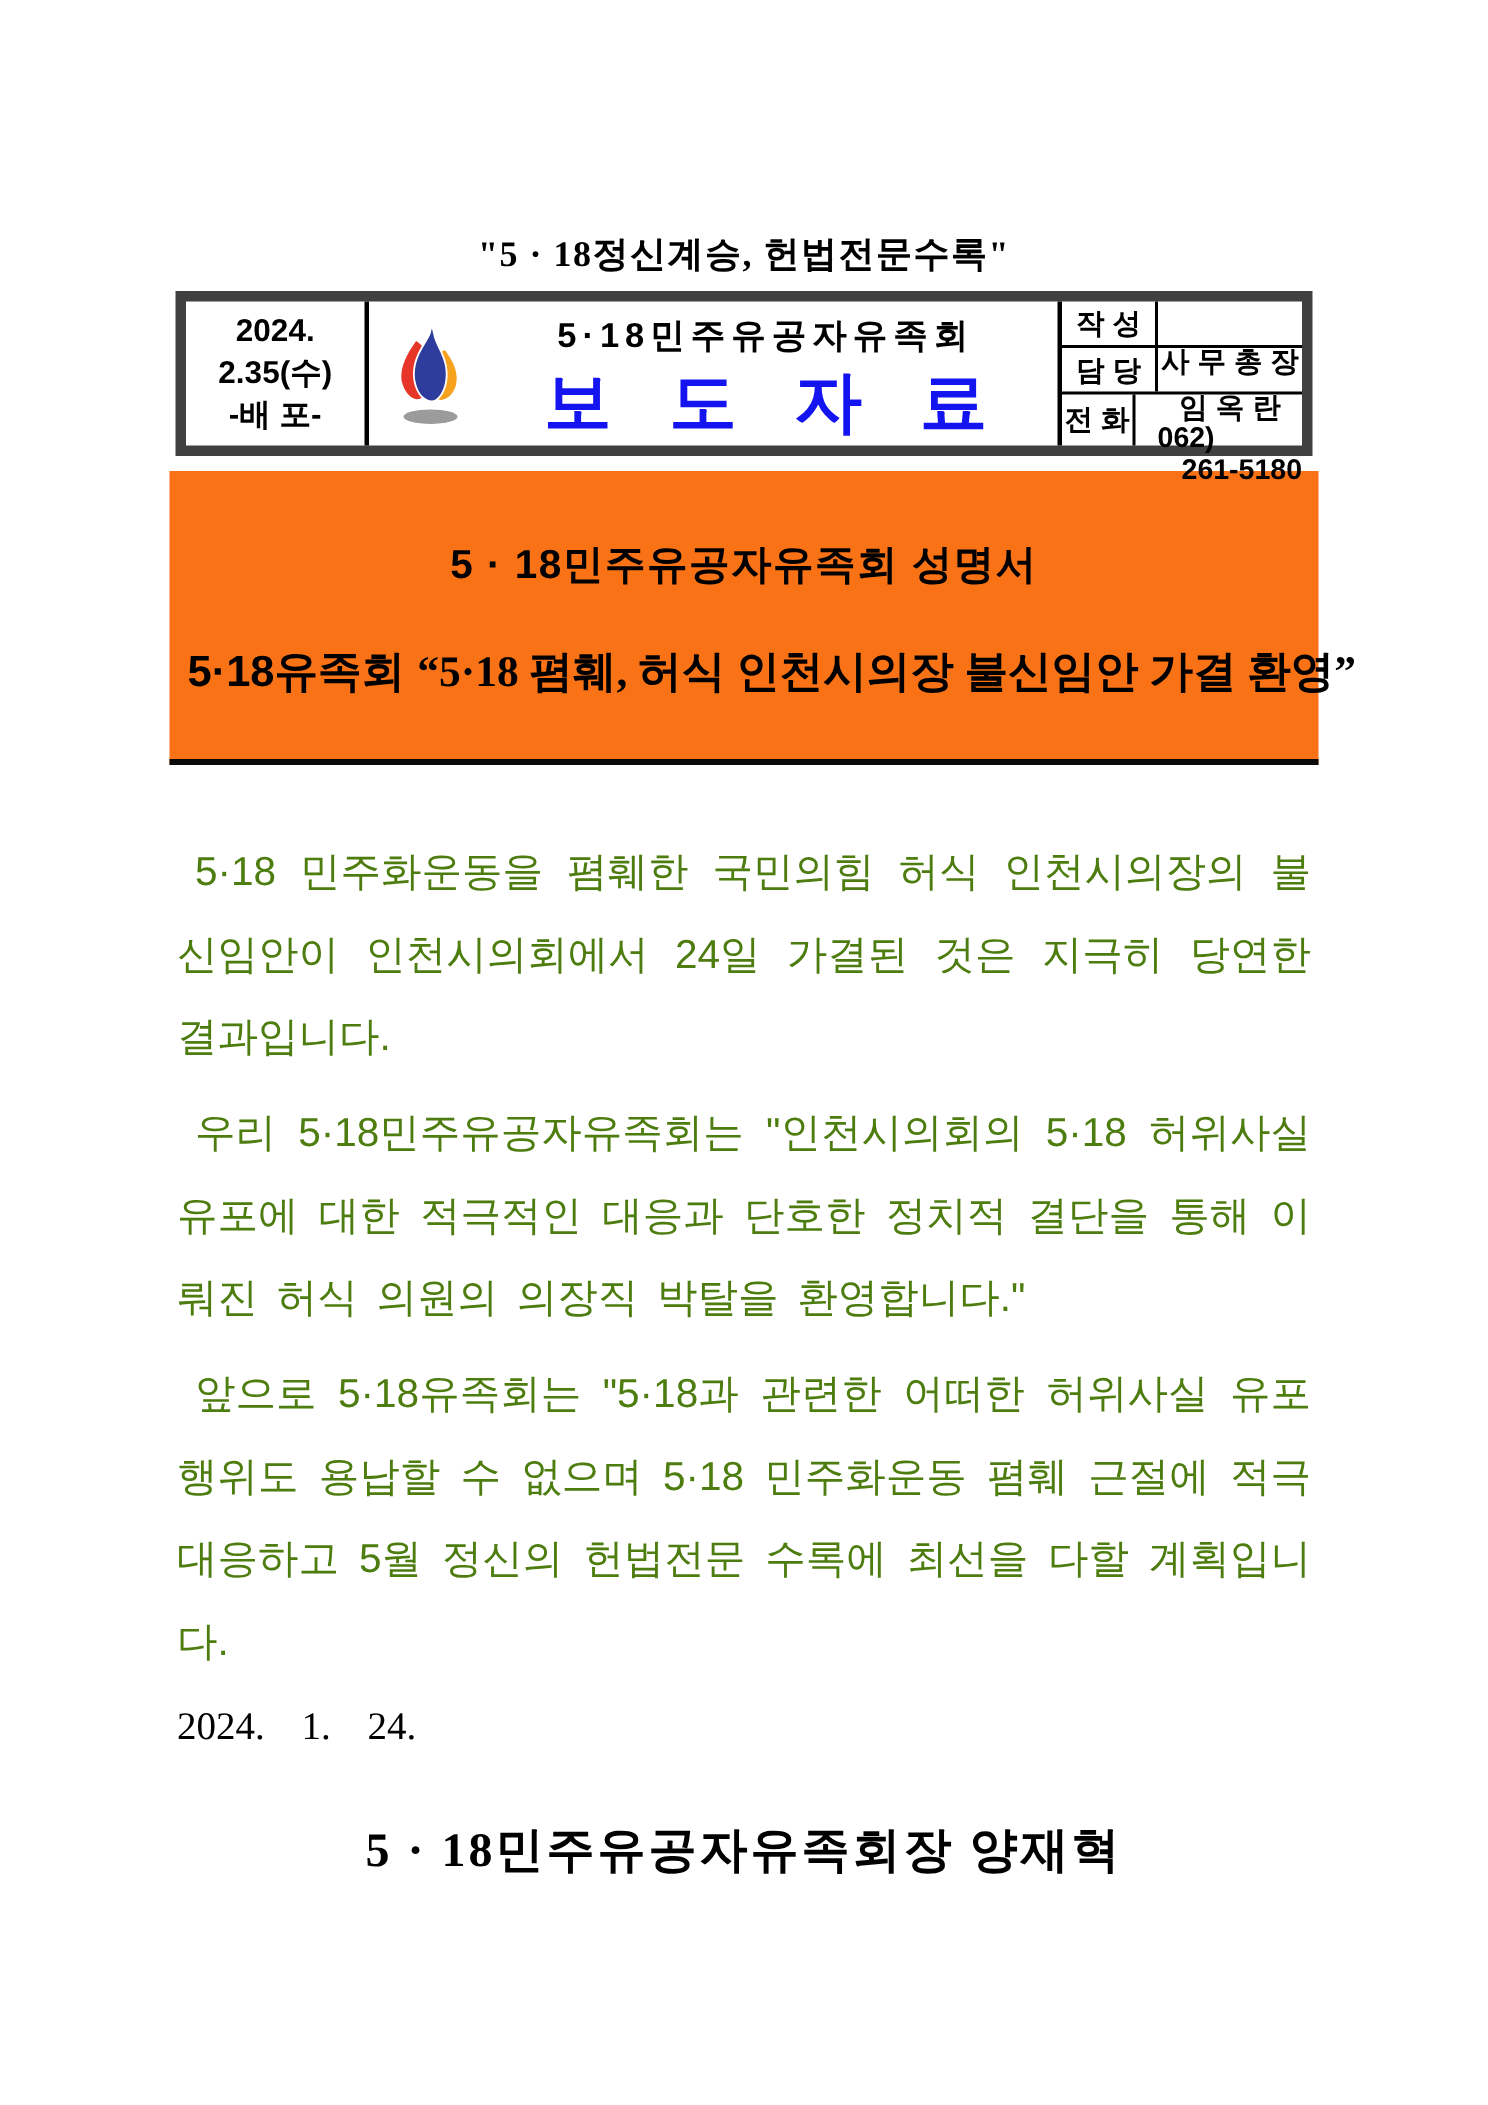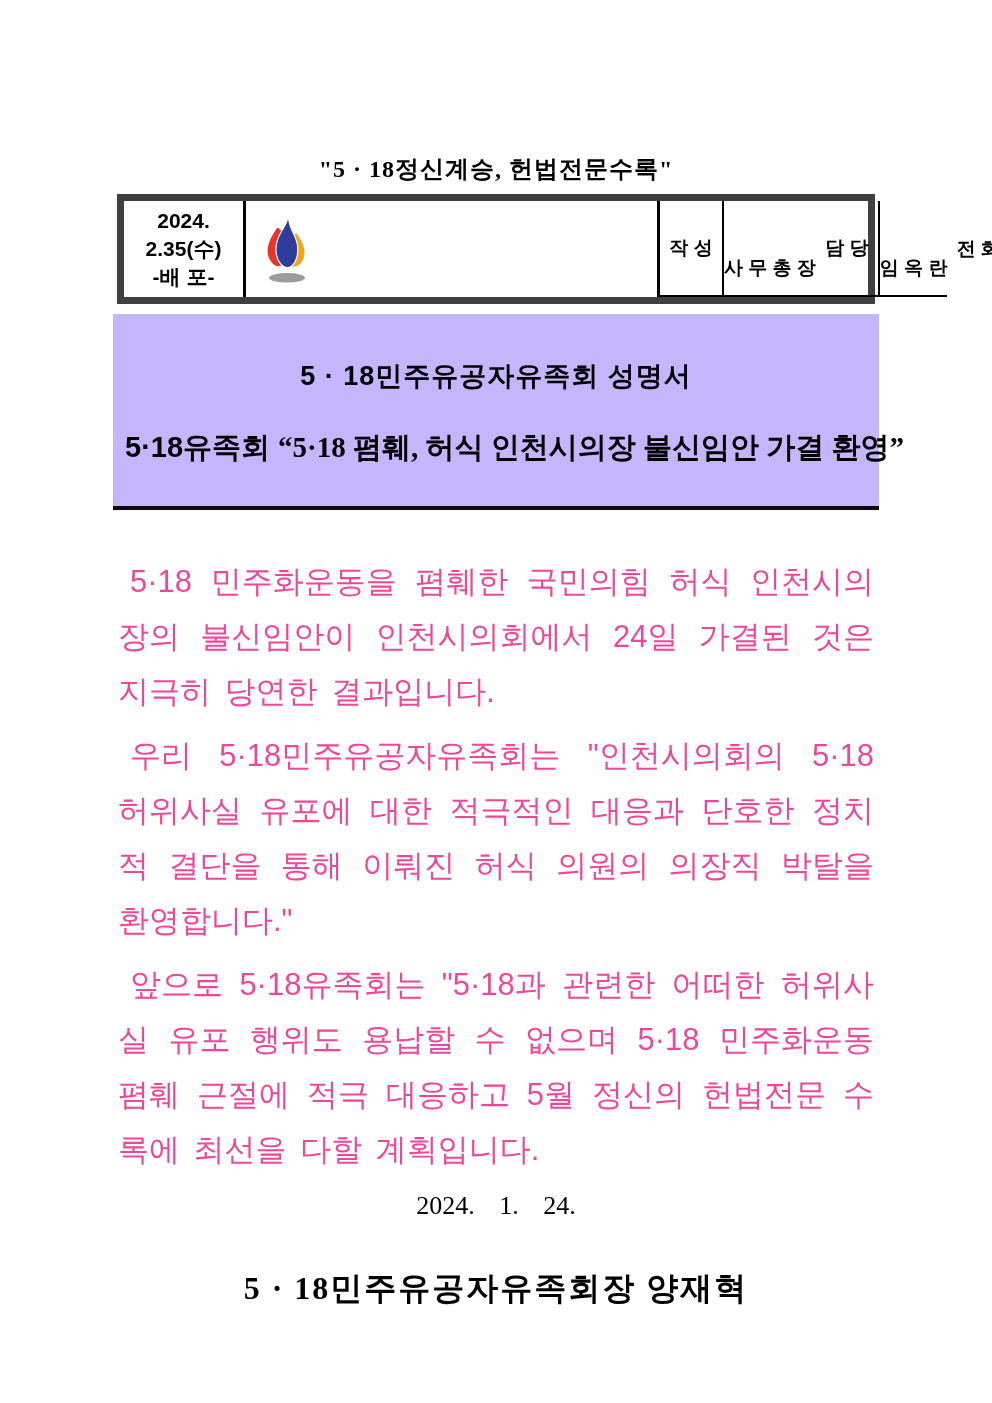--- a/index.html
+++ b/index.html
@@ -40,22 +40,22 @@
   .center-col { flex:1; display:flex; flex-direction:column; align-items:center; min-width:0; }
   .org-name {
     font-weight:bold; font-size:23px; letter-spacing:4px;
     margin-bottom:6px; white-space:nowrap;
   }
   .doc-type {
     color:#1414F0; font-weight:bold; font-size:45px;
     line-height:1; word-spacing:26px; white-space:nowrap;
   }
   .info-cell {
-    width:211px; border-left:3px solid #000;
-    display:flex; flex-direction:row;
+    width:163px; border-left:3px solid #000;
+    display:flex; flex-direction:column;
   }
   .info-row { flex:1; display:flex; border-bottom:2px solid #000; min-height:0; }
   .info-row:last-child { border-bottom:none; flex:1.15; }
   .info-label {
     width:64px; border-right:2px solid #000;
     display:flex; align-items:center; justify-content:center;
     font-weight:bold; font-size:19px; white-space:nowrap;
   }
   .info-value {
     flex:1; display:flex; align-items:center; justify-content:center;
@@ -63,40 +63,40 @@
   }
   .phone-value {
     flex-direction:column; align-items:flex-start; justify-content:center;
     padding-left:15px; font-size:19px; line-height:21px;
   }
   .phone-line2 { padding-left:16px; }
 
   
   .title-box {
     width:766px; margin:10px auto 0;
-    background:#c4b5fd;
+    background:#f97316;
     border-bottom:4px solid #0a0a0a;
     padding:44px 12px 38px;
     text-align:center;
   }
   .statement-heading { font-size:27px; font-weight:bold; letter-spacing:1px; }
   .statement-subtitle { margin-top:34px; font-size:29px; font-weight:bold; white-space:nowrap; }
   .statement-subtitle .sub-org { font-family:"Liberation Sans", sans-serif;text-align:center; }
   .statement-subtitle .sub-quote { font-family:"Liberation Serif", serif; }
 
   
   .body-text { width:756px; margin:44px auto 0; }
   .body-text p {
-    font-size:31px; line-height:55px;
+    font-size:27px; line-height:55px;
     text-align:justify; text-indent:12px;
-    word-spacing:5px; color:#ec4899;
+    word-spacing:5px; color:#4d7c0f;
     margin-bottom:9px;
   }
   .date-line {
-    text-align:center;
+    text-align:left;
     font-family:"Liberation Serif", serif;
     font-size:26px; margin-top:14px; word-spacing:18px;
   }
   .signature {
     text-align:center;
     font-family:"Liberation Serif", serif;
     font-weight:bold; font-size:32px;
     margin-top:46px; letter-spacing:2px;
   }
 </style>
@@ -116,20 +116,24 @@
     </div>
 
     <div class="center-cell">
       <div class="flame-wrap">
         <svg class="flame" viewBox="0 0 100 120" aria-hidden="true">
           <ellipse cx="50" cy="108" rx="30" ry="8" fill="#9B9B9B"></ellipse>
           <path d="M34,24 C24,38 14,56 19,72 C23,85 34,92 40,87 C46,82 42,72 39,64 C35,54 37,44 41,36 C44,30 38,27 34,24 Z" fill="#E8352A"></path>
           <path d="M66,34 C75,46 82,60 78,74 C74,87 62,93 56,87 C51,82 55,73 59,65 C63,56 62,48 59,42 C57,38 62,36 66,34 Z" fill="#F6A21E"></path>
           <path d="M50,2 C53,14 46,21 40,32 C32,46 29,61 34,75 C38,87 49,95 57,89 C66,82 70,66 67,51 C64,36 56,28 54,16 C53,10 51,7 50,2 Z" fill="#2E3C9E" stroke="#FFFFFF" stroke-width="2"></path>
         </svg>
+      </div>
+      <div class="center-col">
+        <div class="org-name">5·18민주유공자유족회</div>
+        <div class="doc-type">보 도 자 료</div>
       </div>
     </div>
 
     <div class="info-cell">
       <div class="info-row">
         <div class="info-label">작 성</div>
         <div class="info-value">사 무 총 장</div>
       </div>
       <div class="info-row">
         <div class="info-label">담 당</div>

